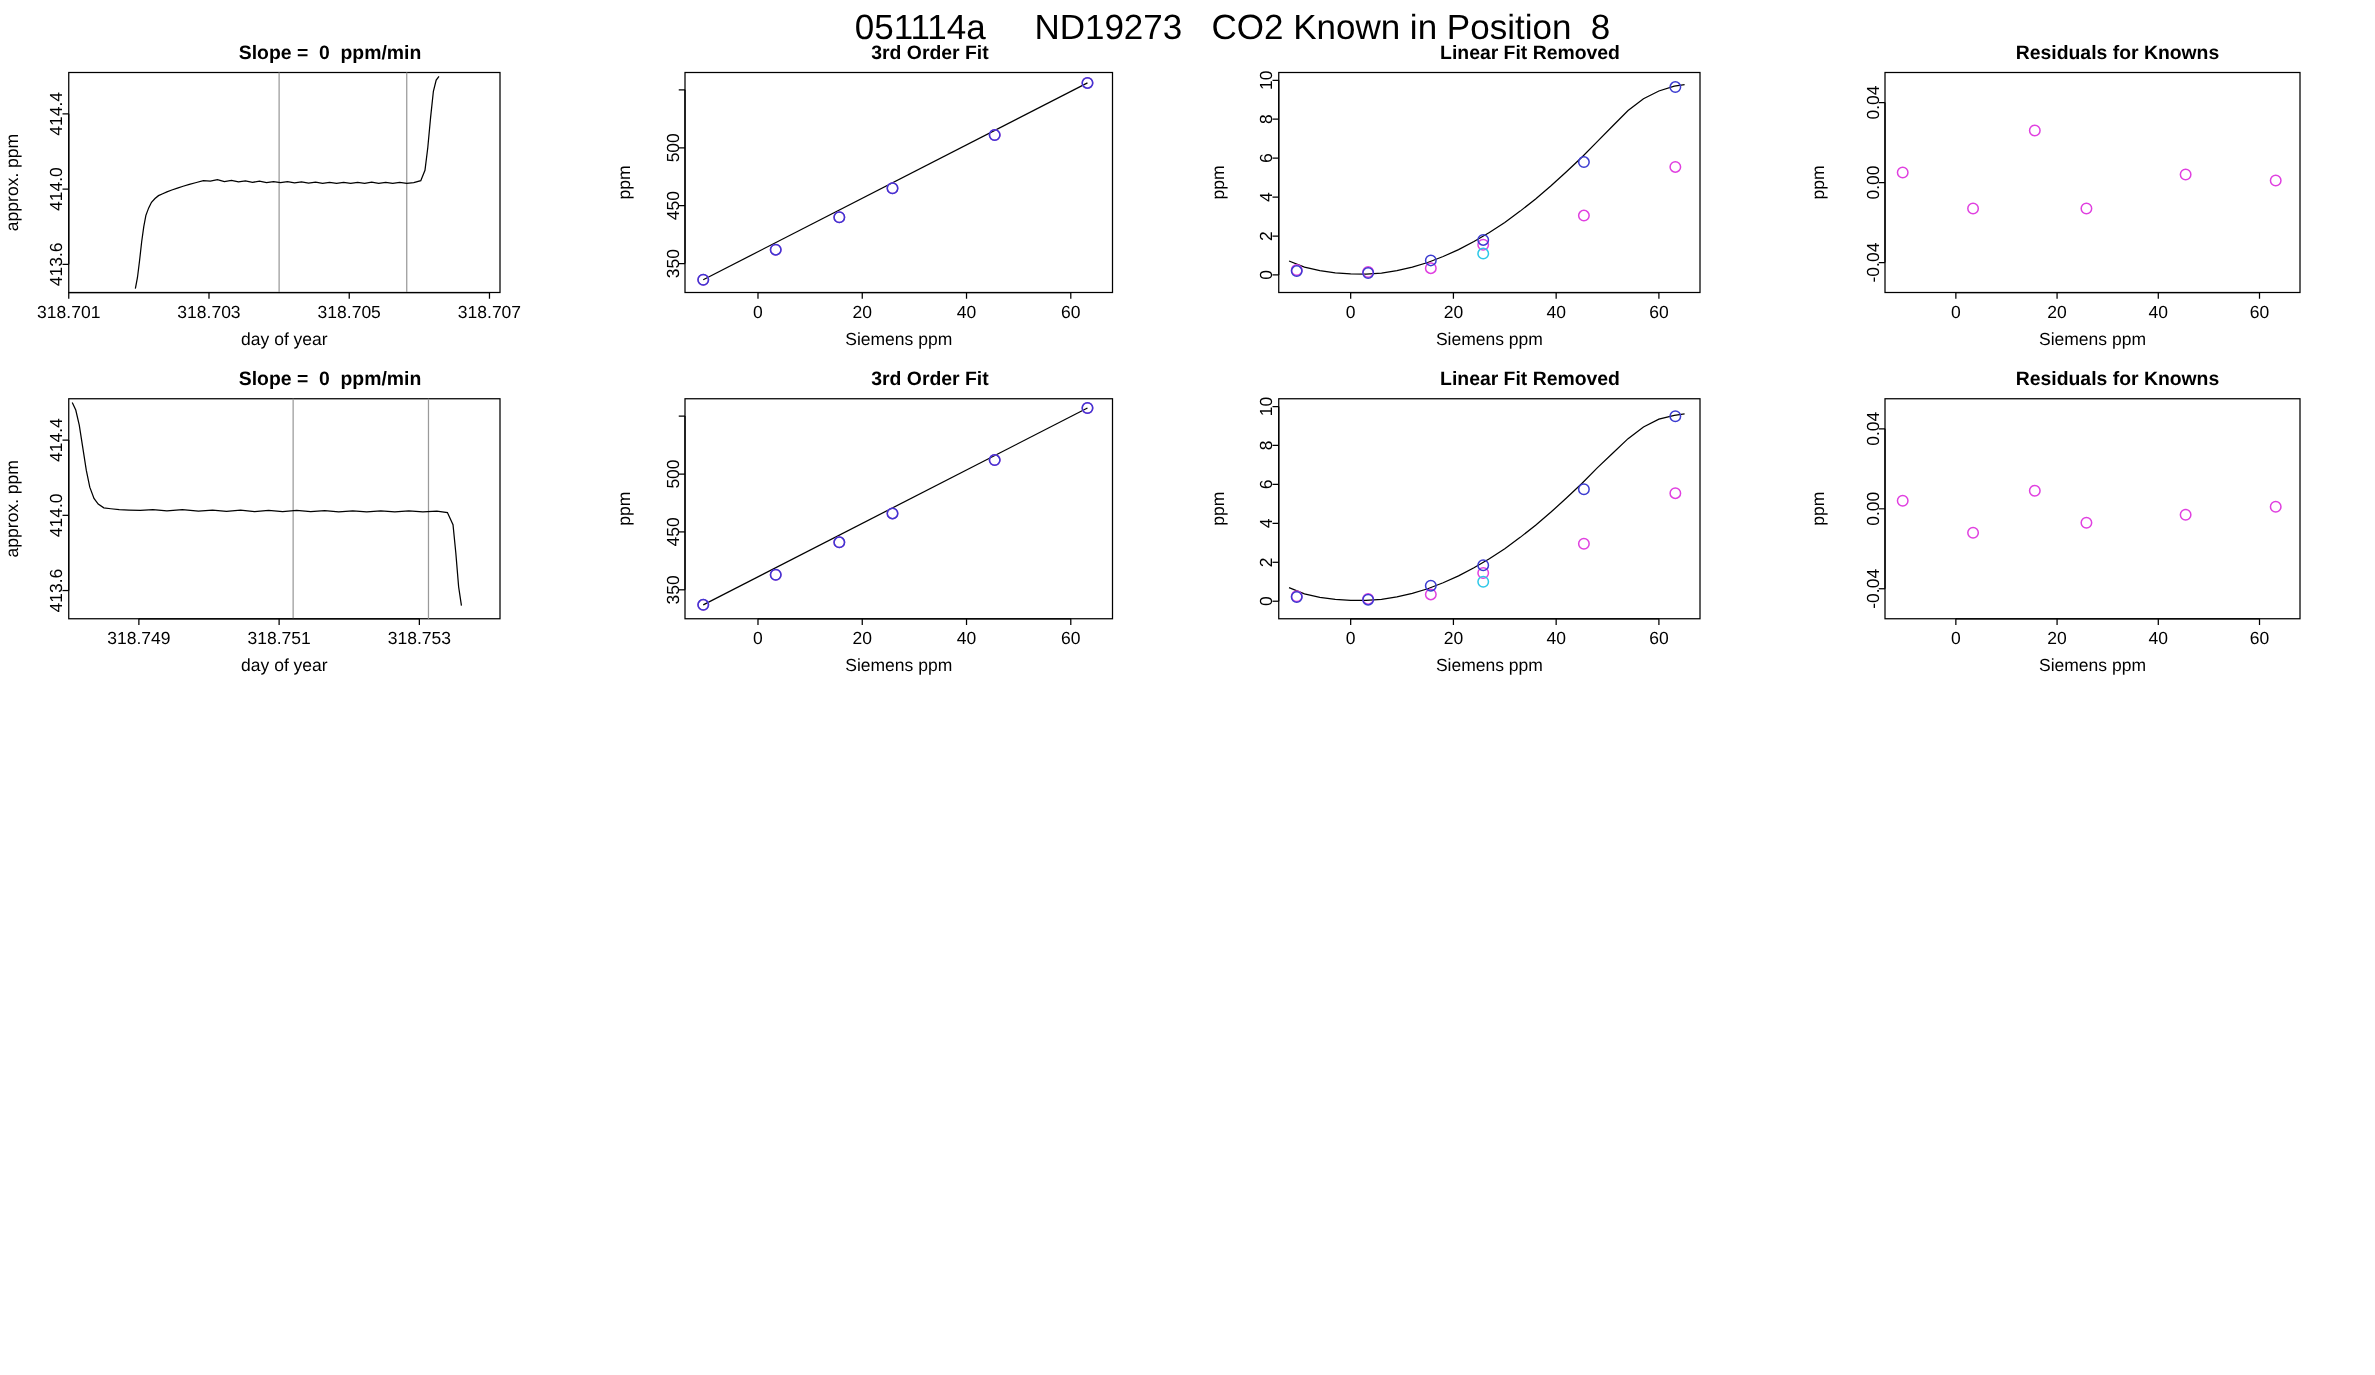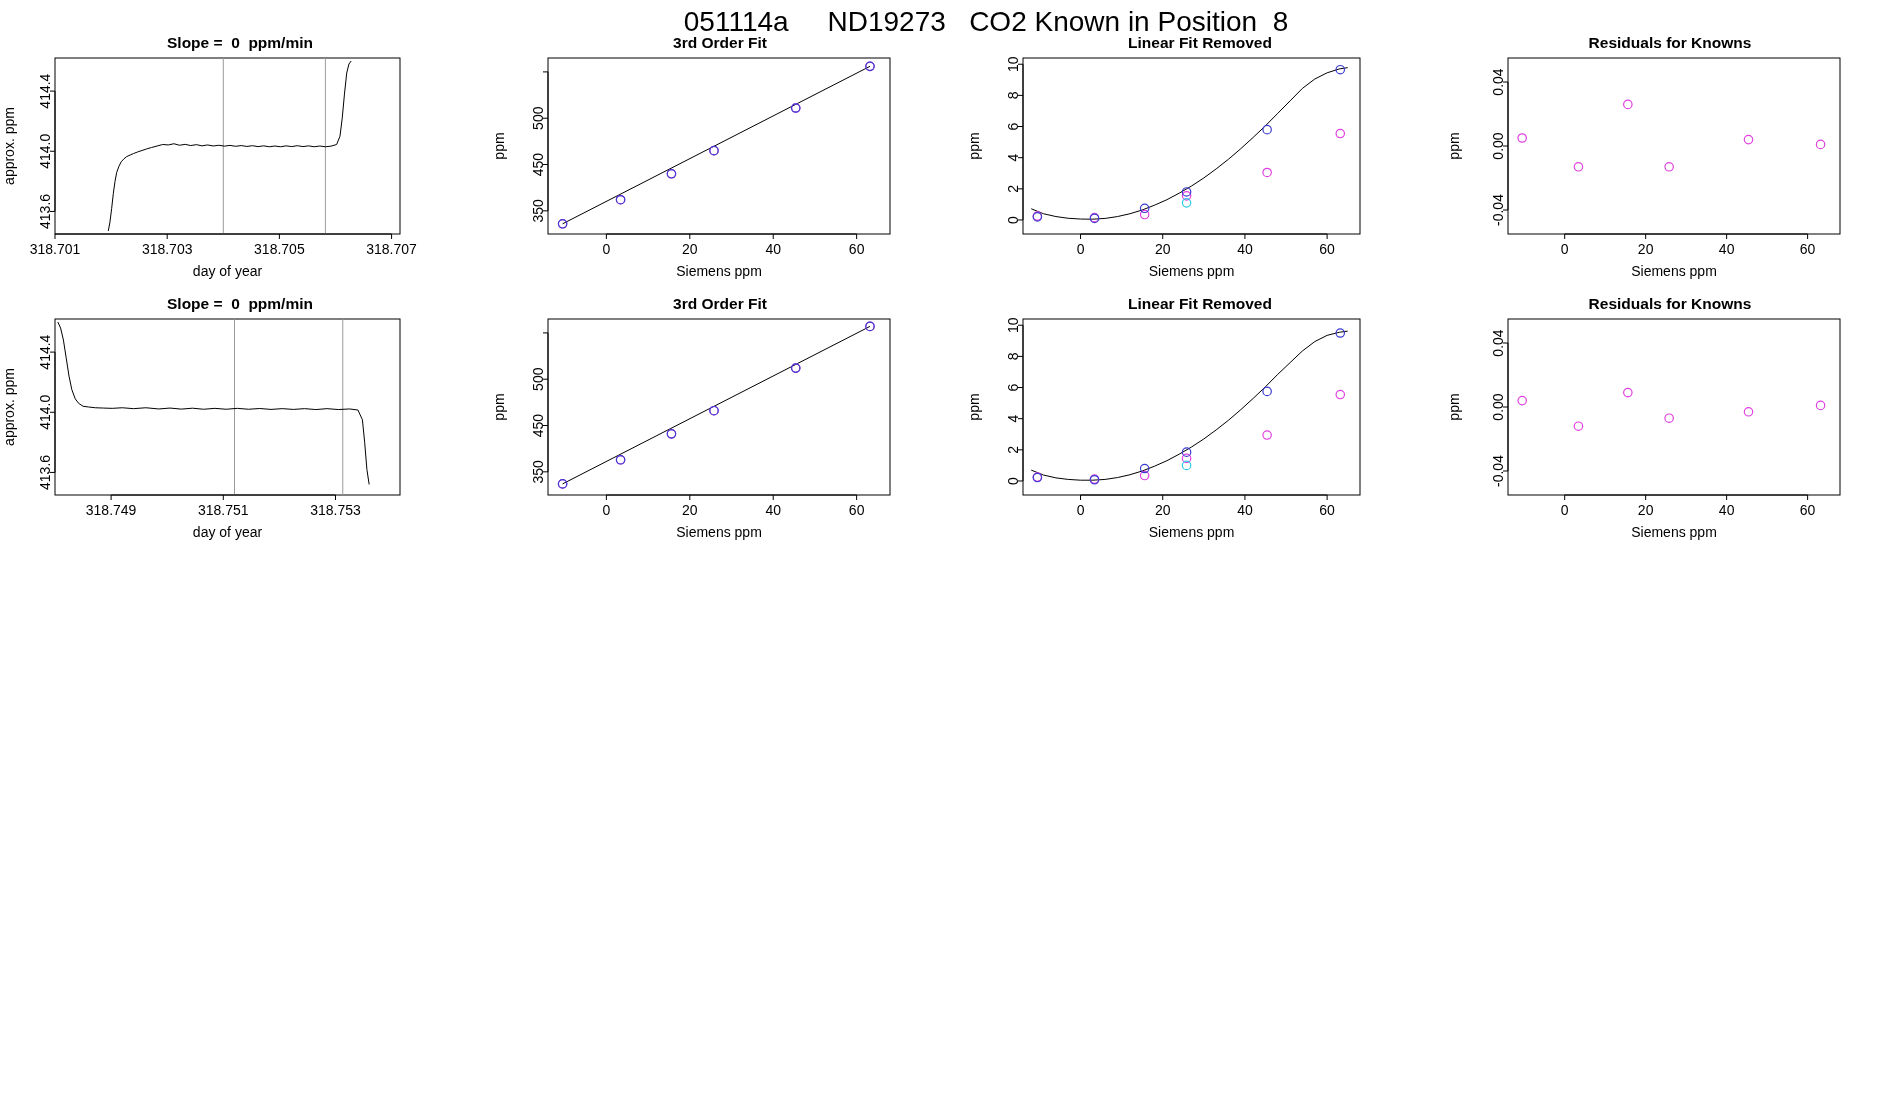--- a/index.html
+++ b/index.html
@@ -23,20 +23,21 @@
     left: 0;
     width: 1900px;
     text-align: center;
     font-size: 28px;
     font-family: "Liberation Sans", sans-serif;
     white-space: pre;
     padding-left: 36px;
   }
   .panel {
     position: absolute;
+    padding-left: 48px;
   }
   .panel-title {
     position: absolute;
     top: 0;
     left: 0;
     width: 100%;
     text-align: center;
     font-size: 15.5px;
     font-weight: bold;
     font-family: "Liberation Sans", sans-serif;

